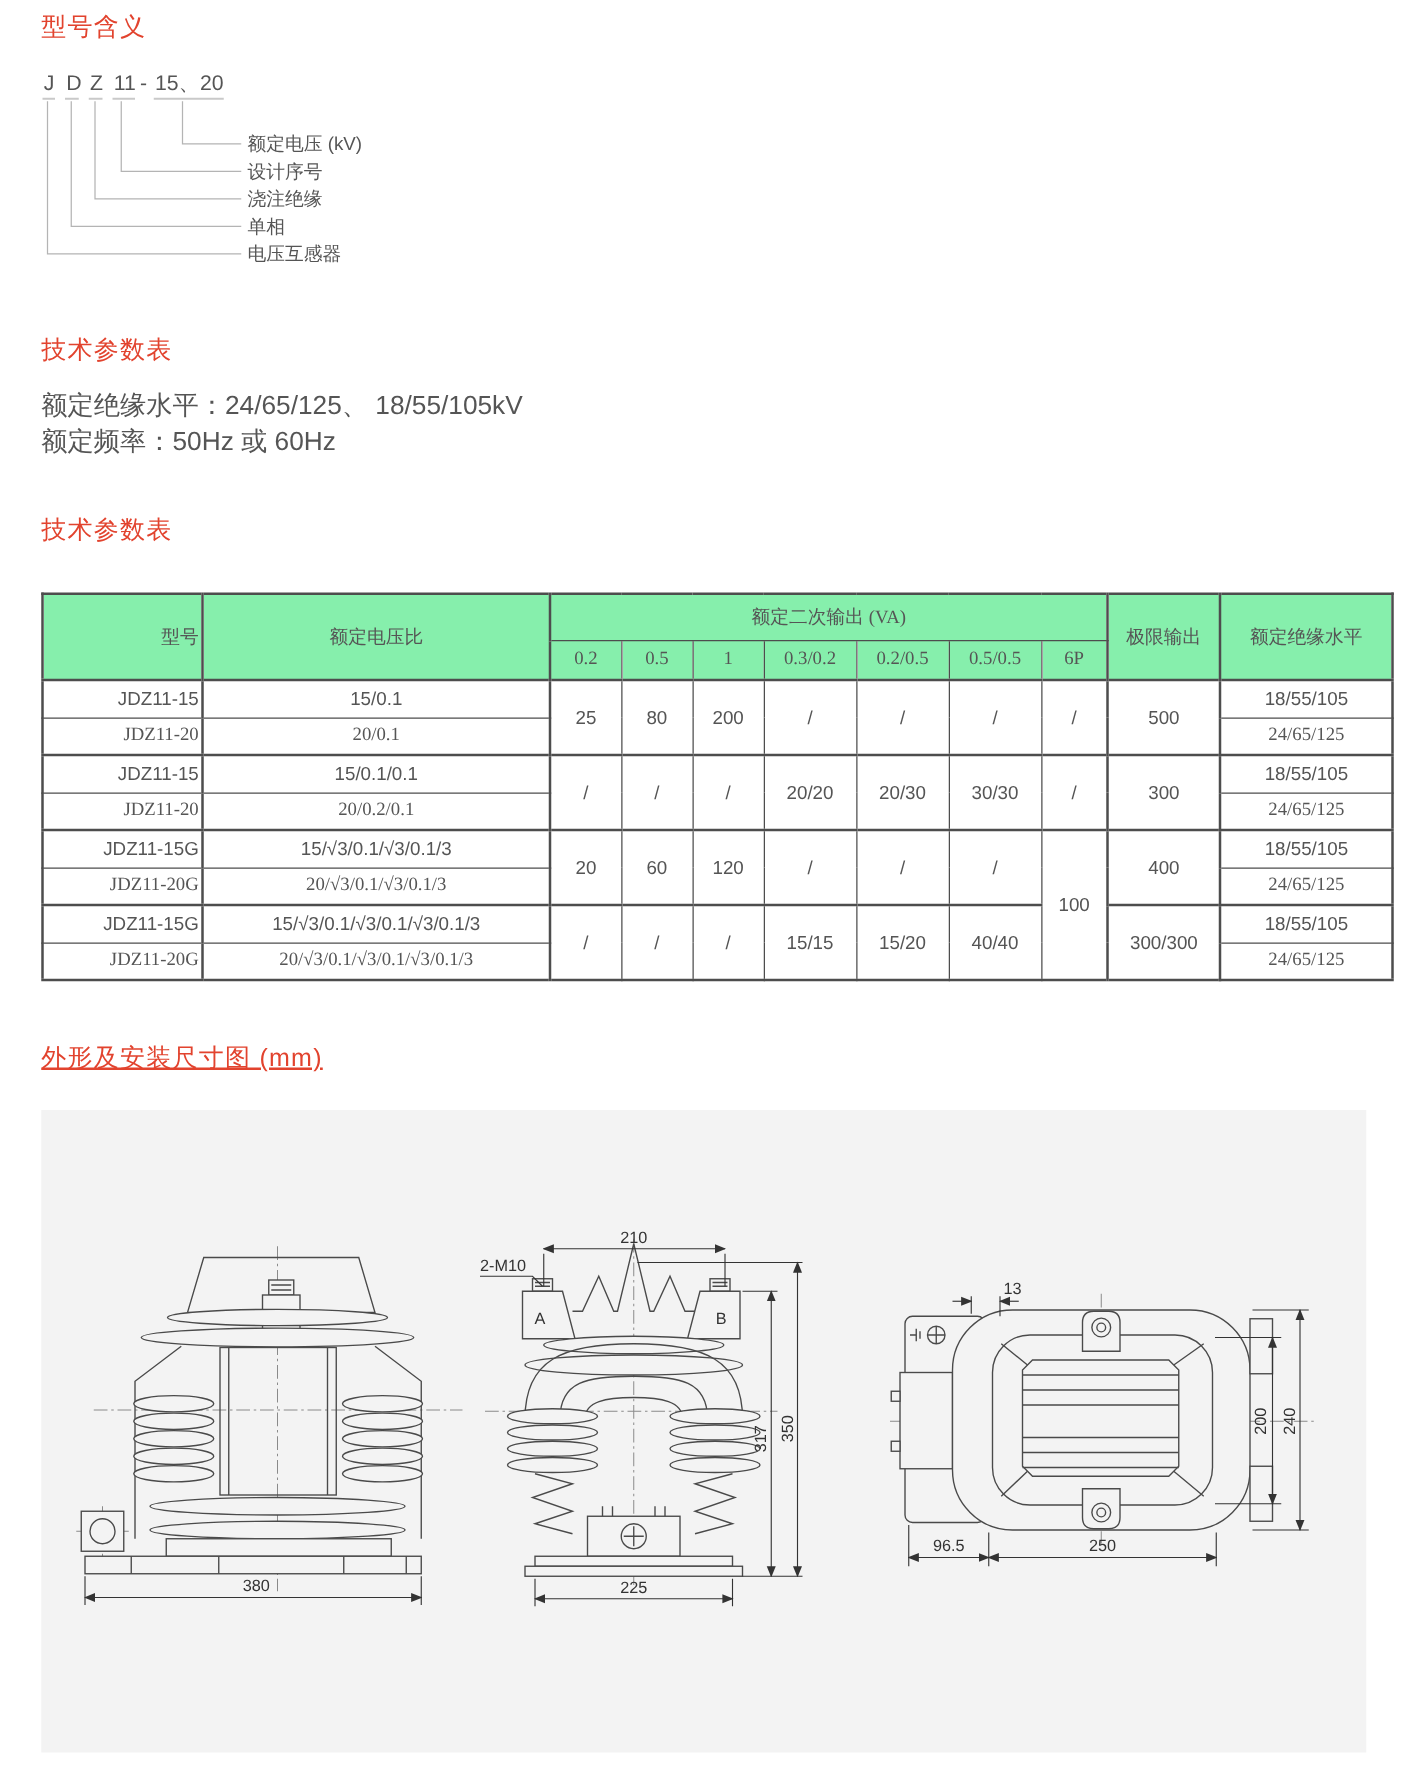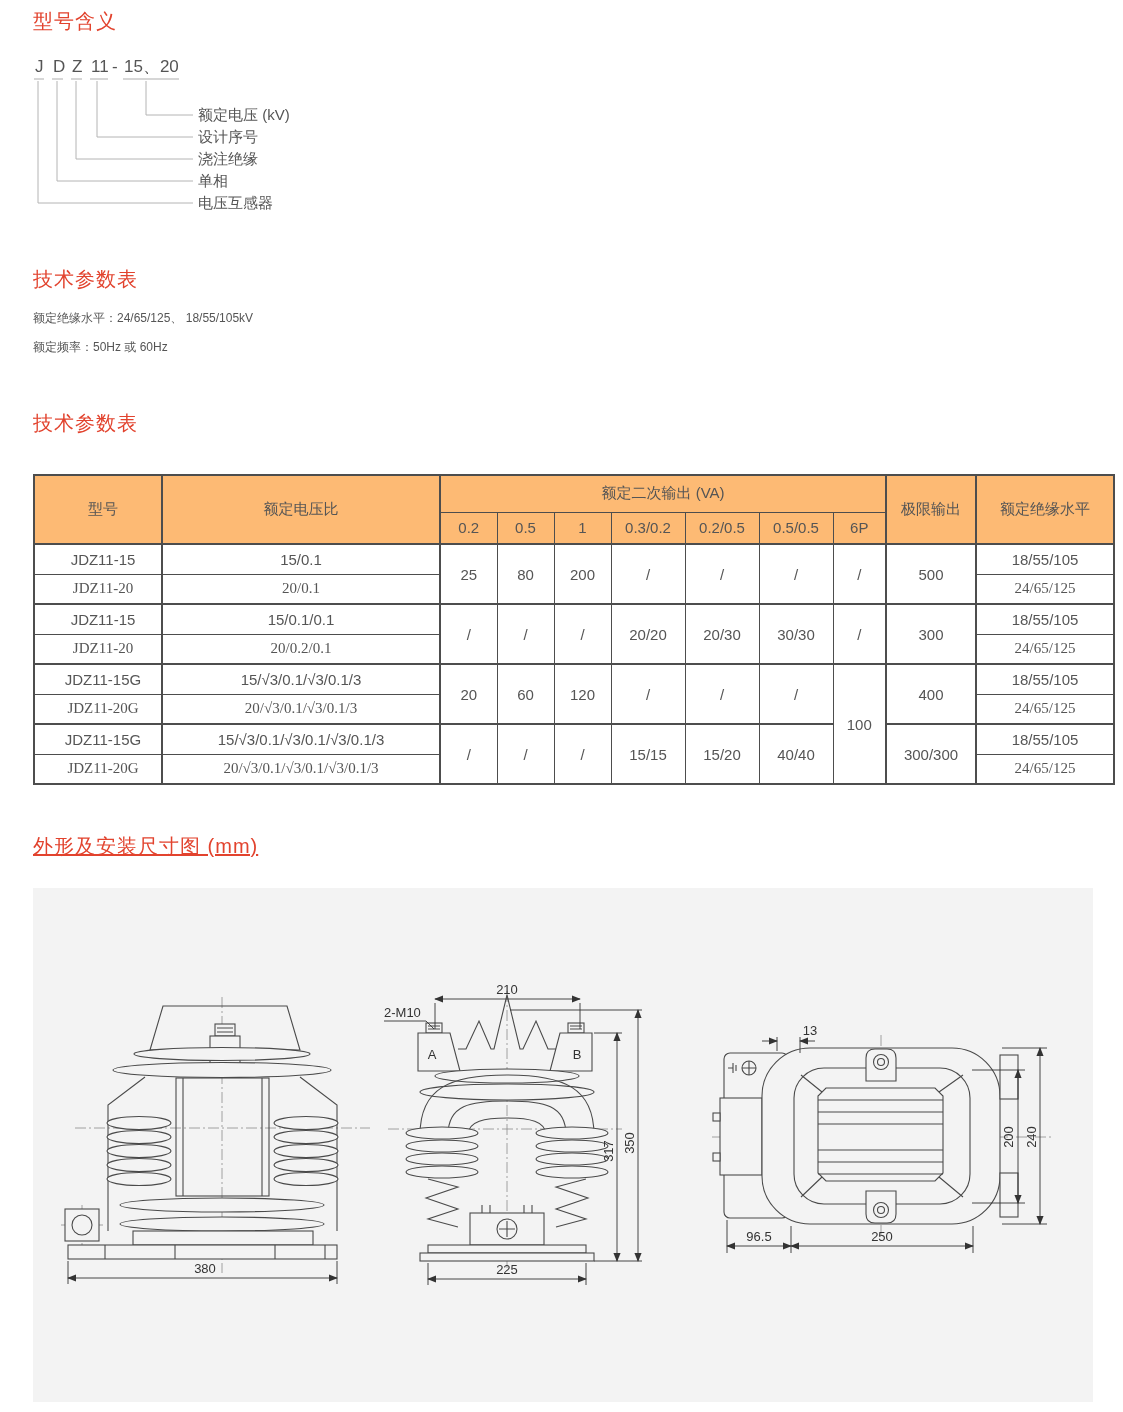--- a/index.html
+++ b/index.html
@@ -1,27 +1,27 @@
 <!DOCTYPE html>
 <html><head>
 <meta charset="utf-8">
 <style>
   * { margin:0; padding:0; box-sizing:border-box; }
   body { background:#fff; font-family:"Liberation Sans","DejaVu Sans",sans-serif; }
   .page { position:relative; width:1123px; height:1412px; background:#fff; overflow:hidden; }
   .sec-title { position:absolute; left:33px; color:#e2432e; font-size:20px; font-weight:400; letter-spacing:1px; }
-  .para { position:absolute; left:33px; color:#555; font-size:12px; }
+  .para { position:absolute; left:33px; color:#555; font-size:21px; }
   
   .spec-table { position:absolute; left:33px; top:474px; width:1080px; border-collapse:collapse; table-layout:fixed; color:#555; font-size:15px; border:2px solid #4d4d4d; }
   .spec-table th, .spec-table td { border:1px solid #4d4d4d; text-align:center; font-weight:400; padding:0 2px; overflow:hidden; white-space:nowrap; }
-  .spec-table thead th { background:#fdba74; }
+  .spec-table thead th { background:#86efac;font-family:Liberation Serif, serif; }
   .hrow1 { height:37px; }
   .hrow2 { height:32px; }
   .spec-table tbody tr { height:30px; }
-  .spec-table .colL { text-align:center; padding-left:12px; }
+  .spec-table .colL { text-align:right; padding-left:12px; }
   .ml2 { border-left-width:2px !important; }
   .spec-table tbody tr:first-child td { border-top-width:2px; }
   tr.gstart td { border-top-width:2px; }
   tr.gend td { border-bottom-width:2px;font-family:Liberation Serif, serif; }
   
   .draw-panel { position:absolute; left:33px; top:888px; width:1060px; height:514px; background:#f3f3f3; }
   .draw-panel svg { position:absolute; }
   svg text { fill:#555; }
   .dimtxt { fill:#333; font-size:13px; }
   .ln  { stroke:#4a4a4a; stroke-width:1.1; fill:none; }

